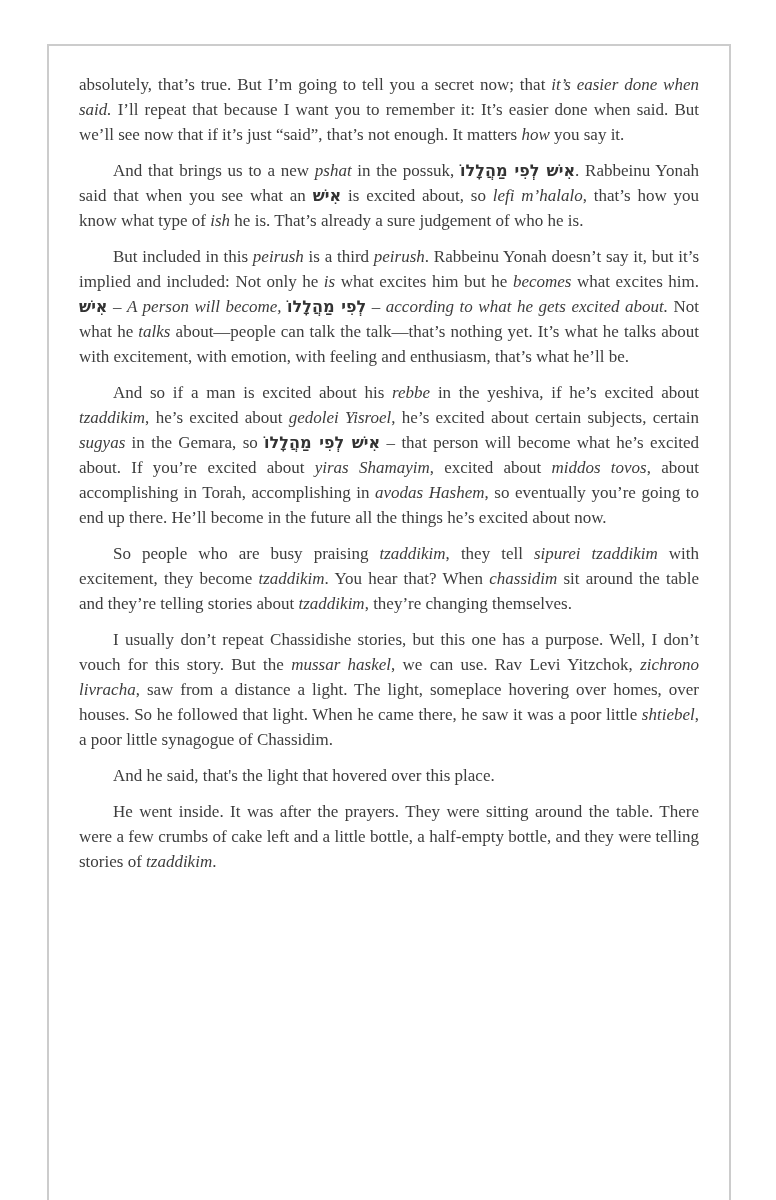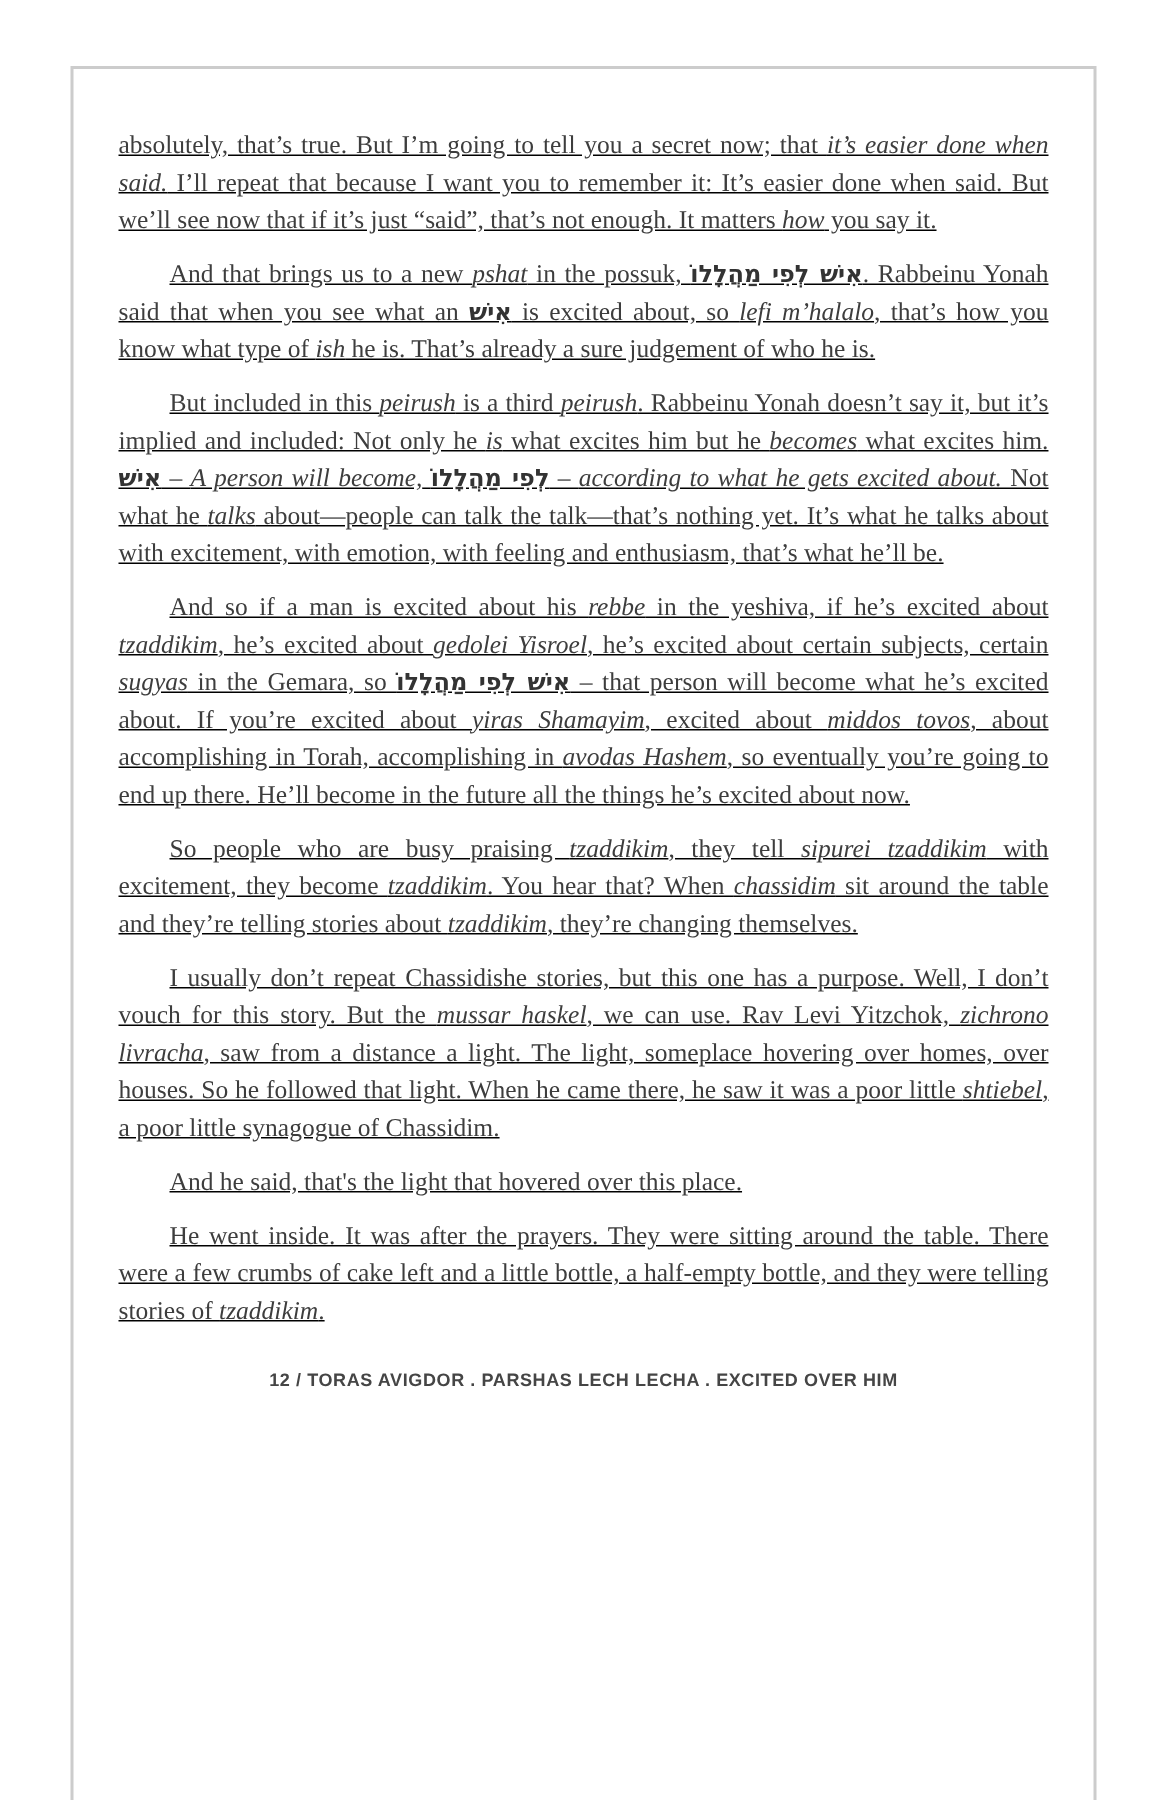--- a/index.html
+++ b/index.html
@@ -18,22 +18,21 @@
     position: absolute;
     left: 47px;
     top: 44px;
     width: 684px;
     height: 1200px;
     box-sizing: border-box;
     border: 2px solid #cccccc;
     background: #ffffff;
   }
   .content {
-    padding: 38px 30px 0 30px;
-    text-decoration: underline;
+    padding: 26px 30px 0 30px;
   }
   p.para {
     margin: 0 0 11px 0;
     font-family: "Liberation Serif", serif;
     font-size: 17px;
     line-height: 25px;
     color: #3d3d3d;
     text-align: justify;
   }
   p.para.indent {
@@ -76,14 +75,13 @@
   <div class="content">
       <p class="para"><span>absolutely, that’s true. But I’m going to tell you a secret now; that </span><span class="it">it’s easier done when said.</span><span> I’ll repeat that because I want you to remember it: It’s easier done when said. But we’ll see now that if it’s just “said”, that’s not enough. It matters </span><span class="it">how</span><span> you say it.</span></p>
       <p class="para indent"><span>And that brings us to a new </span><span class="it">pshat</span><span> in the possuk, </span><span class="hebrew" dir="rtl">אִישׁ לְפִי מַהֲלָלוֹ</span><span>. Rabbeinu Yonah said that when you see what an </span><span class="hebrew" dir="rtl">אִישׁ</span><span> is excited about, so </span><span class="it">lefi m’halalo</span><span>, that’s how you know what type of </span><span class="it">ish</span><span> he is. That’s already a sure judgement of who he is.</span></p>
       <p class="para indent"><span>But included in this </span><span class="it">peirush</span><span> is a third </span><span class="it">peirush</span><span>. Rabbeinu Yonah doesn’t say it, but it’s implied and included: Not only he </span><span class="it">is</span><span> what excites him but he </span><span class="it">becomes</span><span> what excites him. </span><span class="hebrew" dir="rtl">אִישׁ</span><span> – </span><span class="it">A person will become,</span><span> </span><span class="hebrew" dir="rtl">לְפִי מַהֲלָלוֹ</span><span> – </span><span class="it">according to what he gets excited about.</span><span> Not what he </span><span class="it">talks</span><span> about—people can talk the talk—that’s nothing yet. It’s what he talks about with excitement, with emotion, with feeling and enthusiasm, that’s what he’ll be.</span></p>
       <p class="para indent"><span>And so if a man is excited about his </span><span class="it">rebbe</span><span> in the yeshiva, if he’s excited about </span><span class="it">tzaddikim</span><span>, he’s excited about </span><span class="it">gedolei Yisroel</span><span>, he’s excited about certain subjects, certain </span><span class="it">sugyas</span><span> in the Gemara, so </span><span class="hebrew" dir="rtl">אִישׁ לְפִי מַהֲלָלוֹ</span><span> – that person will become what he’s excited about. If you’re excited about </span><span class="it">yiras Shamayim</span><span>, excited about </span><span class="it">middos tovos</span><span>, about accomplishing in Torah, accomplishing in </span><span class="it">avodas Hashem</span><span>, so eventually you’re going to end up there. He’ll become in the future all the things he’s excited about now.</span></p>
       <p class="para indent"><span>So people who are busy praising </span><span class="it">tzaddikim</span><span>, they tell </span><span class="it">sipurei tzaddikim</span><span> with excitement, they become </span><span class="it">tzaddikim</span><span>. You hear that? When </span><span class="it">chassidim</span><span> sit around the table and they’re telling stories about </span><span class="it">tzaddikim</span><span>, they’re changing themselves.</span></p>
       <p class="para indent"><span>I usually don’t repeat Chassidishe stories, but this one has a purpose. Well, I don’t vouch for this story. But the </span><span class="it">mussar haskel</span><span>, we can use.  Rav Levi Yitzchok, </span><span class="it">zichrono livracha</span><span>, saw from a distance a light.  The light, someplace hovering over homes, over houses. So he followed that light. When he came there, he saw it was a poor little </span><span class="it">shtiebel</span><span>, a poor little synagogue of Chassidim.</span></p>
       <p class="para indent"><span>And he said, that's the light that hovered over this place.</span></p>
       <p class="para indent"><span>He went inside. It was after the prayers. They were sitting around the table. There were a few crumbs of cake left and a little bottle, a half-empty bottle, and they were telling stories of </span><span class="it">tzaddikim</span><span>.</span></p>
     </div>
-  <div class="page-footer">12 / TORAS AVIGDOR . PARSHAS LECH LECHA . EXCITED OVER HIM</div>
 </div>
 
 </body></html>

